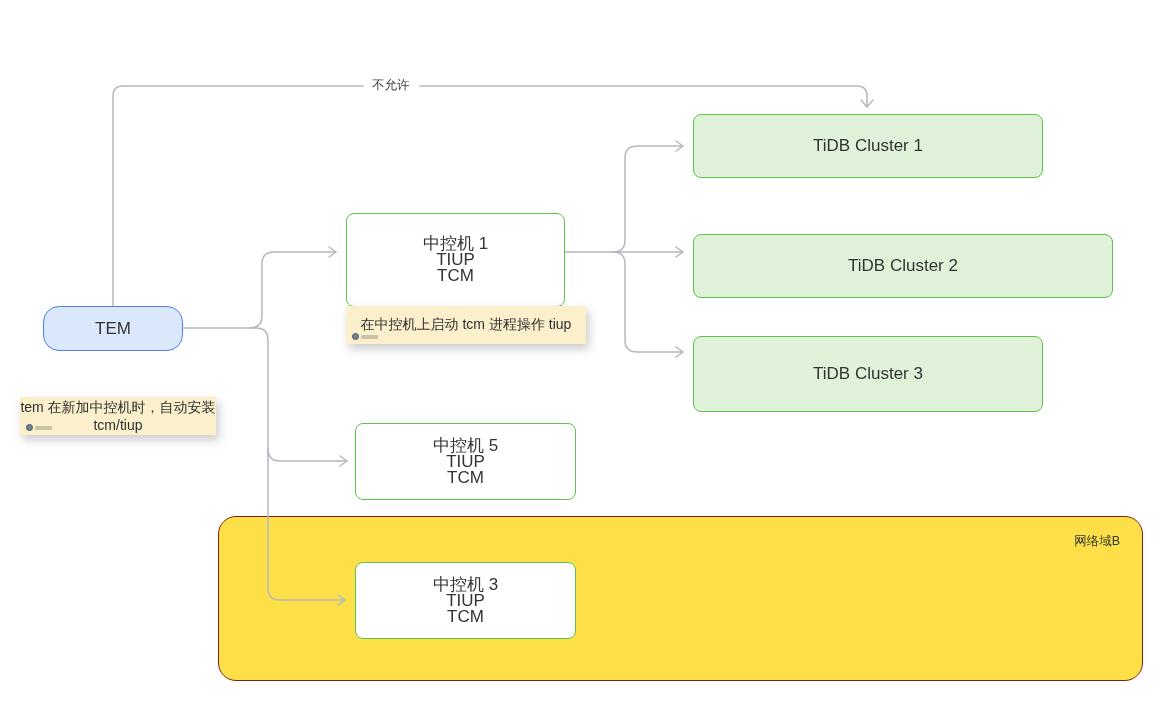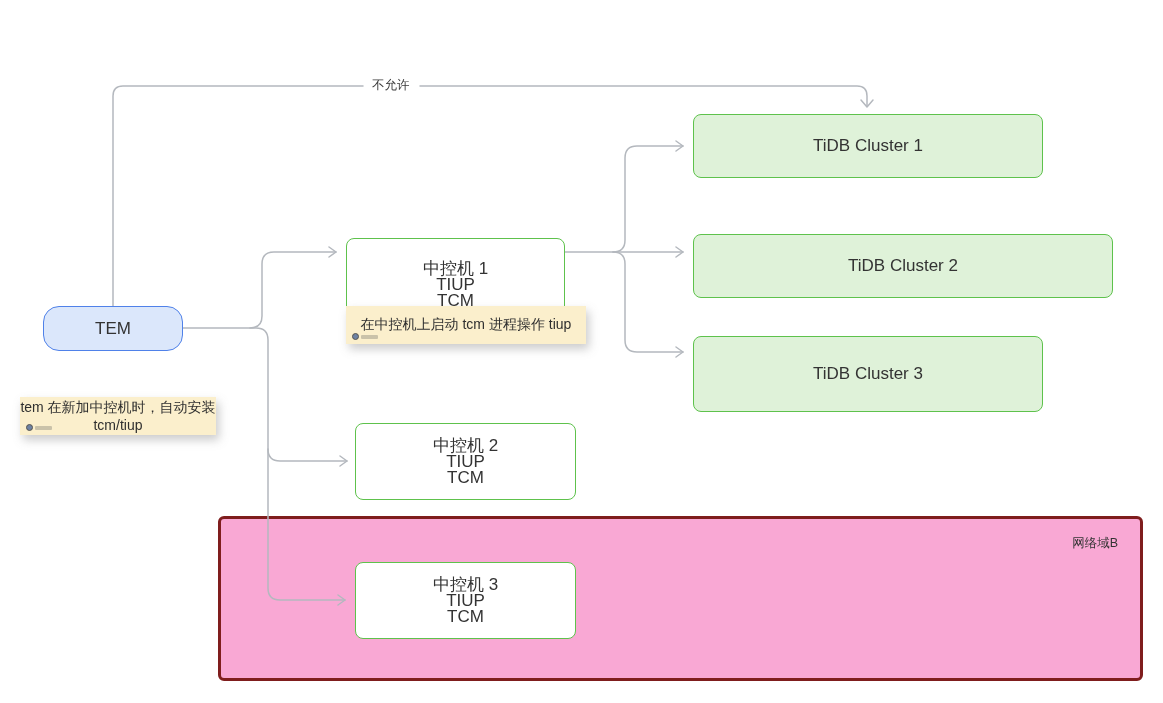--- a/index.html
+++ b/index.html
@@ -26,21 +26,21 @@
   .node-tem     { background:#dbe7fb; border:1.6px solid #4f81e9; border-radius:16px; }
   .node-control { background:#ffffff; border:1.7px solid #5ec24c; }
   .node-cluster { background:#dff2d9; border:1.7px solid #5ec24c; }
   .node .line { pointer-events:none; }
 
   
   .free-label { position:absolute; font-size:12.5px; color:#3a3a3a; white-space:nowrap; }
 
   
   .region {
-    position:absolute; background:#f9a8d4; border:3px solid #7f1d1d; border-radius:6px; box-sizing:border-box;
+    position:absolute; background:#fde047; border:1px solid #7f1d1d; border-radius:18px; box-sizing:border-box;
   }
   .region-label { position:absolute; top:16px; right:22px; font-size:12.5px; color:#333; }
 
   .connectors { position:absolute; left:0; top:0; width:1163px; height:703px; pointer-events:none; }
   .connectors path { stroke:#b4b8be; stroke-width:1.5; fill:none; stroke-linecap:round; stroke-linejoin:round; pointer-events:stroke; }
 </style>
 </head>
 <body>
 
 <div class="canvas">
@@ -76,21 +76,21 @@
     </g>
   </svg>
 
 
   <div class="free-label" style="left:372px; top:77px;">不允许</div>
 
   <div class="node node-tem" style="left:43px; top:306px; width:140px; height:45px;">
     <span class="line">TEM</span>
   </div>
 
-  <div class="node node-control" style="left:346px; top:213px; width:219px; height:94px;margin-top:25px;">
+  <div class="node node-control" style="left:346px; top:213px; width:219px; height:94px;">
     <span class="line">中控机 1</span>
     <span class="line">TIUP</span>
     <span class="line">TCM</span>
   </div>
 
   <div class="note note-yellow" style="left:346px; top:306px; width:240px; height:38px;">
     <span>在中控机上启动 tcm 进程操作 tiup</span>
     <span class="stamp">
       <span class="stamp-dot"></span>
         <span class="stamp-bar"></span>
@@ -99,21 +99,21 @@
 
   <div class="note note-yellow" style="left:20px; top:397px; width:196px; height:38px;">
     <span>tem 在新加中控机时，自动安装 tcm/tiup</span>
     <span class="stamp">
       <span class="stamp-dot"></span>
         <span class="stamp-bar"></span>
     </span>
   </div>
 
   <div class="node node-control" style="left:355px; top:423px; width:221px; height:77px;">
-    <span class="line">中控机 2</span>
+    <span class="line">中控机 5</span>
     <span class="line">TIUP</span>
     <span class="line">TCM</span>
   </div>
 
   <div class="node node-control" style="left:355px; top:562px; width:221px; height:77px;">
     <span class="line">中控机 3</span>
     <span class="line">TIUP</span>
     <span class="line">TCM</span>
   </div>
 

